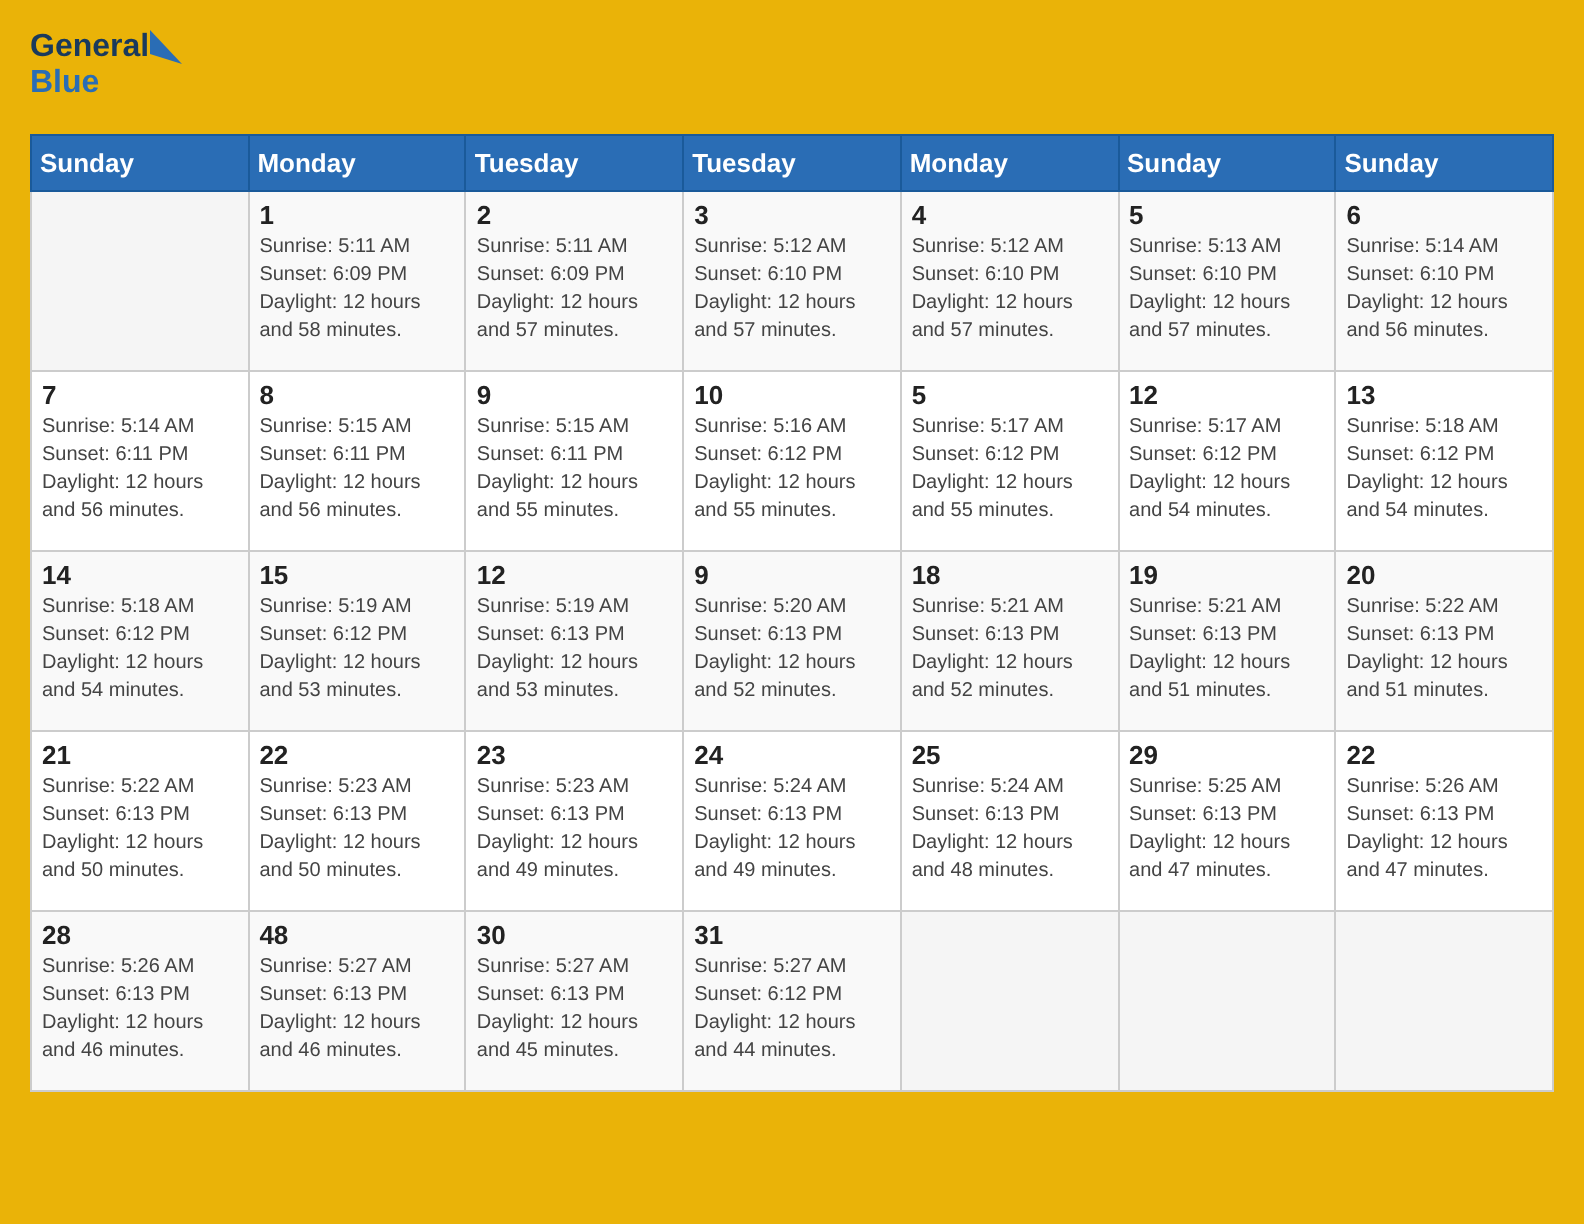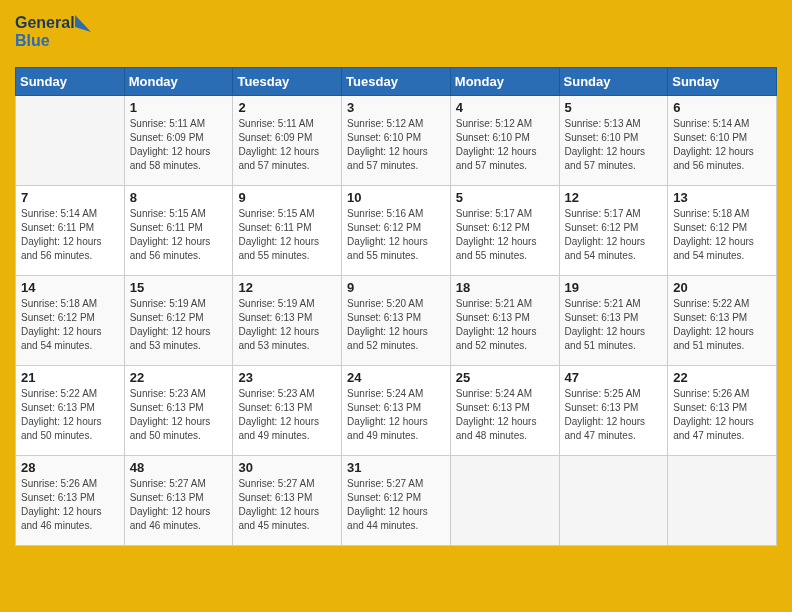--- a/index.html
+++ b/index.html
@@ -217,21 +217,21 @@
           </td>
           <td>
             <span class="day-number">24</span>
             <div class="day-info">Sunrise: 5:24 AM<br>Sunset: 6:13 PM<br>Daylight: 12 hours<br>and 49 minutes.</div>
           </td>
           <td>
             <span class="day-number">25</span>
             <div class="day-info">Sunrise: 5:24 AM<br>Sunset: 6:13 PM<br>Daylight: 12 hours<br>and 48 minutes.</div>
           </td>
           <td>
-            <span class="day-number">47</span>
+            <span class="day-number">29</span>
             <div class="day-info">Sunrise: 5:25 AM<br>Sunset: 6:13 PM<br>Daylight: 12 hours<br>and 47 minutes.</div>
           </td>
           <td>
             <span class="day-number">22</span>
             <div class="day-info">Sunrise: 5:26 AM<br>Sunset: 6:13 PM<br>Daylight: 12 hours<br>and 47 minutes.</div>
           </td>
         </tr>
         <tr>
           <td>
             <span class="day-number">28</span>

